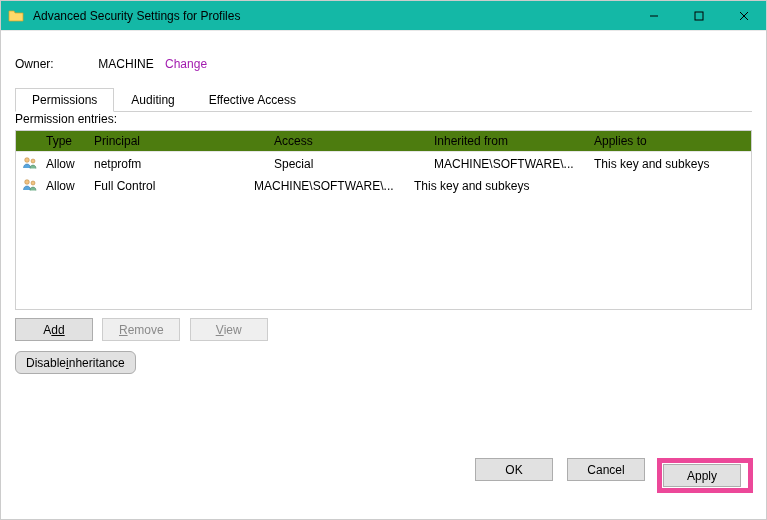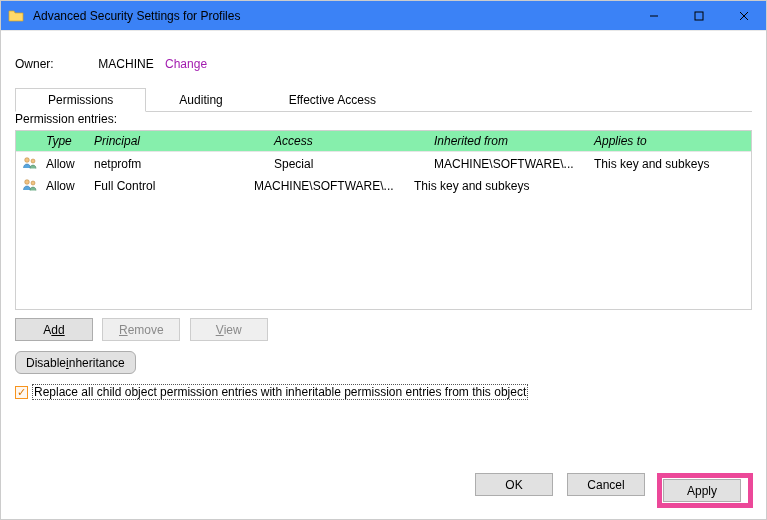--- a/index.html
+++ b/index.html
@@ -11,21 +11,21 @@
     width: 767px;
     height: 520px;
     overflow: hidden;
     border: 1px solid #ccc;
   }
   .titlebar {
     height: 30px;
     display: flex;
     align-items: center;
     border-bottom: 1px solid #e8e8e8;
-    background: #3b82f6;
+    background: #14b8a6;
   }
   .titlebar .icon-slot {
     width: 30px; height: 30px;
     display: flex; align-items: center; justify-content: center;
   }
   .titlebar .title {
     flex: 1;
     padding-left: 2px;
   }
   .titlebar .winbtn {
@@ -43,21 +43,21 @@
   .owner-row .lbl { display:inline-block; width: 80px; }
   .owner-row .val { display:inline-block; margin-right: 8px; }
   .owner-row .link { color: #a21caf; cursor: pointer; text-align: right; }
 
   .tabs {
     display: flex;
     border-bottom: 1px solid #d0d0d0;
     position: relative;
   }
   .tab {
-    padding: 4px 32px;
+    padding: 4px 16px;
     border: 1px solid transparent;
     position: relative;
     top: 1px;
     color: #000;
     cursor: default;
   }
   .tab.active {
     border: 1px solid #d0d0d0;
     border-bottom: 1px solid #fff;
     background: #fff;
@@ -69,23 +69,22 @@
     margin-bottom: 4px;
   }
   .grid {
     border: 1px solid #d0d0d0;
     height: 180px;
     overflow: hidden;
   }
   .grid .ghdr {
     display: flex;
     border-bottom: 1px solid #e6e6e6;
-    background: #86efac;
+    background: #4d7c0f;
     font-weight: 400;
-    font-style: italic;
   }
   .grid .gcol, .grid .gcell {
     padding: 3px 6px;
     overflow: hidden;
     text-overflow: ellipsis;
     white-space: nowrap;
   }
   .gcol { border-right: 0px solid #eee; }
   .c-icon { width: 24px; flex:0 0 24px; padding:3px 2px; }
   .c-type { width: 48px; flex:0 0 48px; }
@@ -144,21 +143,21 @@
     line-height: 1;
   }
   .checkbox-row .cbtext {
     border: 1px dotted #555;
     padding: 0 1px;
     line-height: 14px;
   }
   .footer {
     position: absolute;
     right: 14px;
-    bottom: 12px;
+    bottom: 27px;
     display: flex;
     gap: 8px;
   }
   .apply-wrap {
     border: 5px solid #ec4899;
     padding: 1px;
     margin-left: -2px;
   }
   .people-icon svg { display:block; }
 </style>
@@ -251,24 +250,20 @@
   <div class="btnrow">
     <button class="btn">A<span class="ul" title="Add">dd</span></button>
     <button class="btn disabled"><span class="ul">R</span>emove</button>
     <button class="btn disabled"><span class="ul">V</span>iew</button>
   </div>
 
   <div class="inheritance-row">
     <button class="btn btn-wide">Disable <span class="ul">i</span>nheritance</button>
   </div>
 
-  <div class="checkbox-row">
-    <span class="cb checked"></span>
-    <span class="cbtext">Replace all child object permission entries with inheritable permission entries from this object</span>
-  </div>
 
   <div class="footer">
     <button class="btn">OK</button>
     <button class="btn">Cancel</button>
     <span class="apply-wrap">
       <button class="btn">Apply</button>
     </span>
   </div>
 
 </div>

